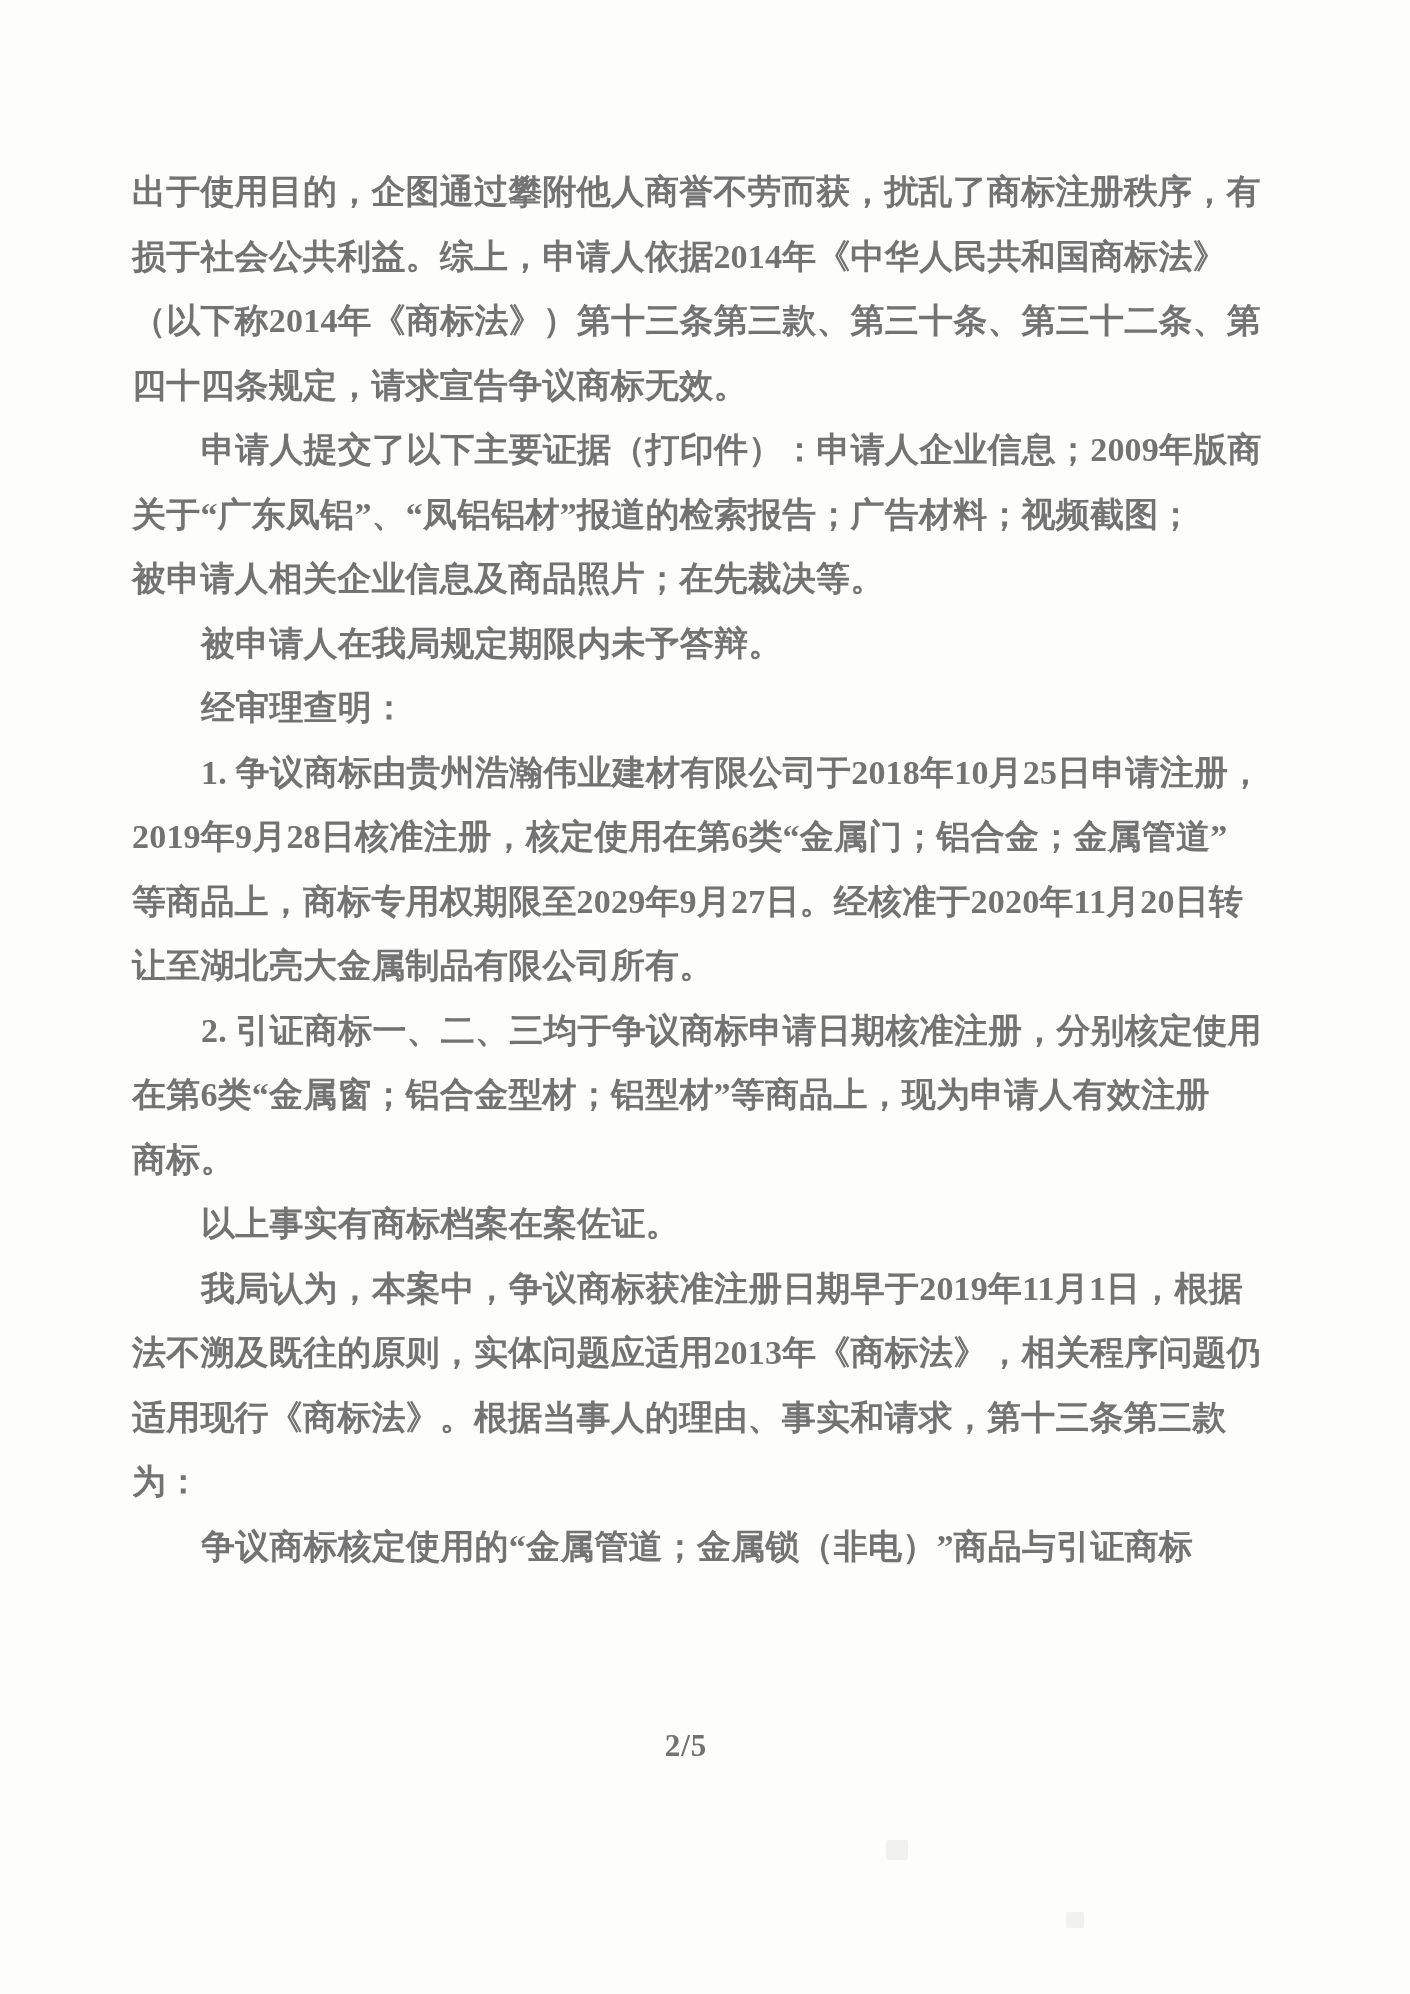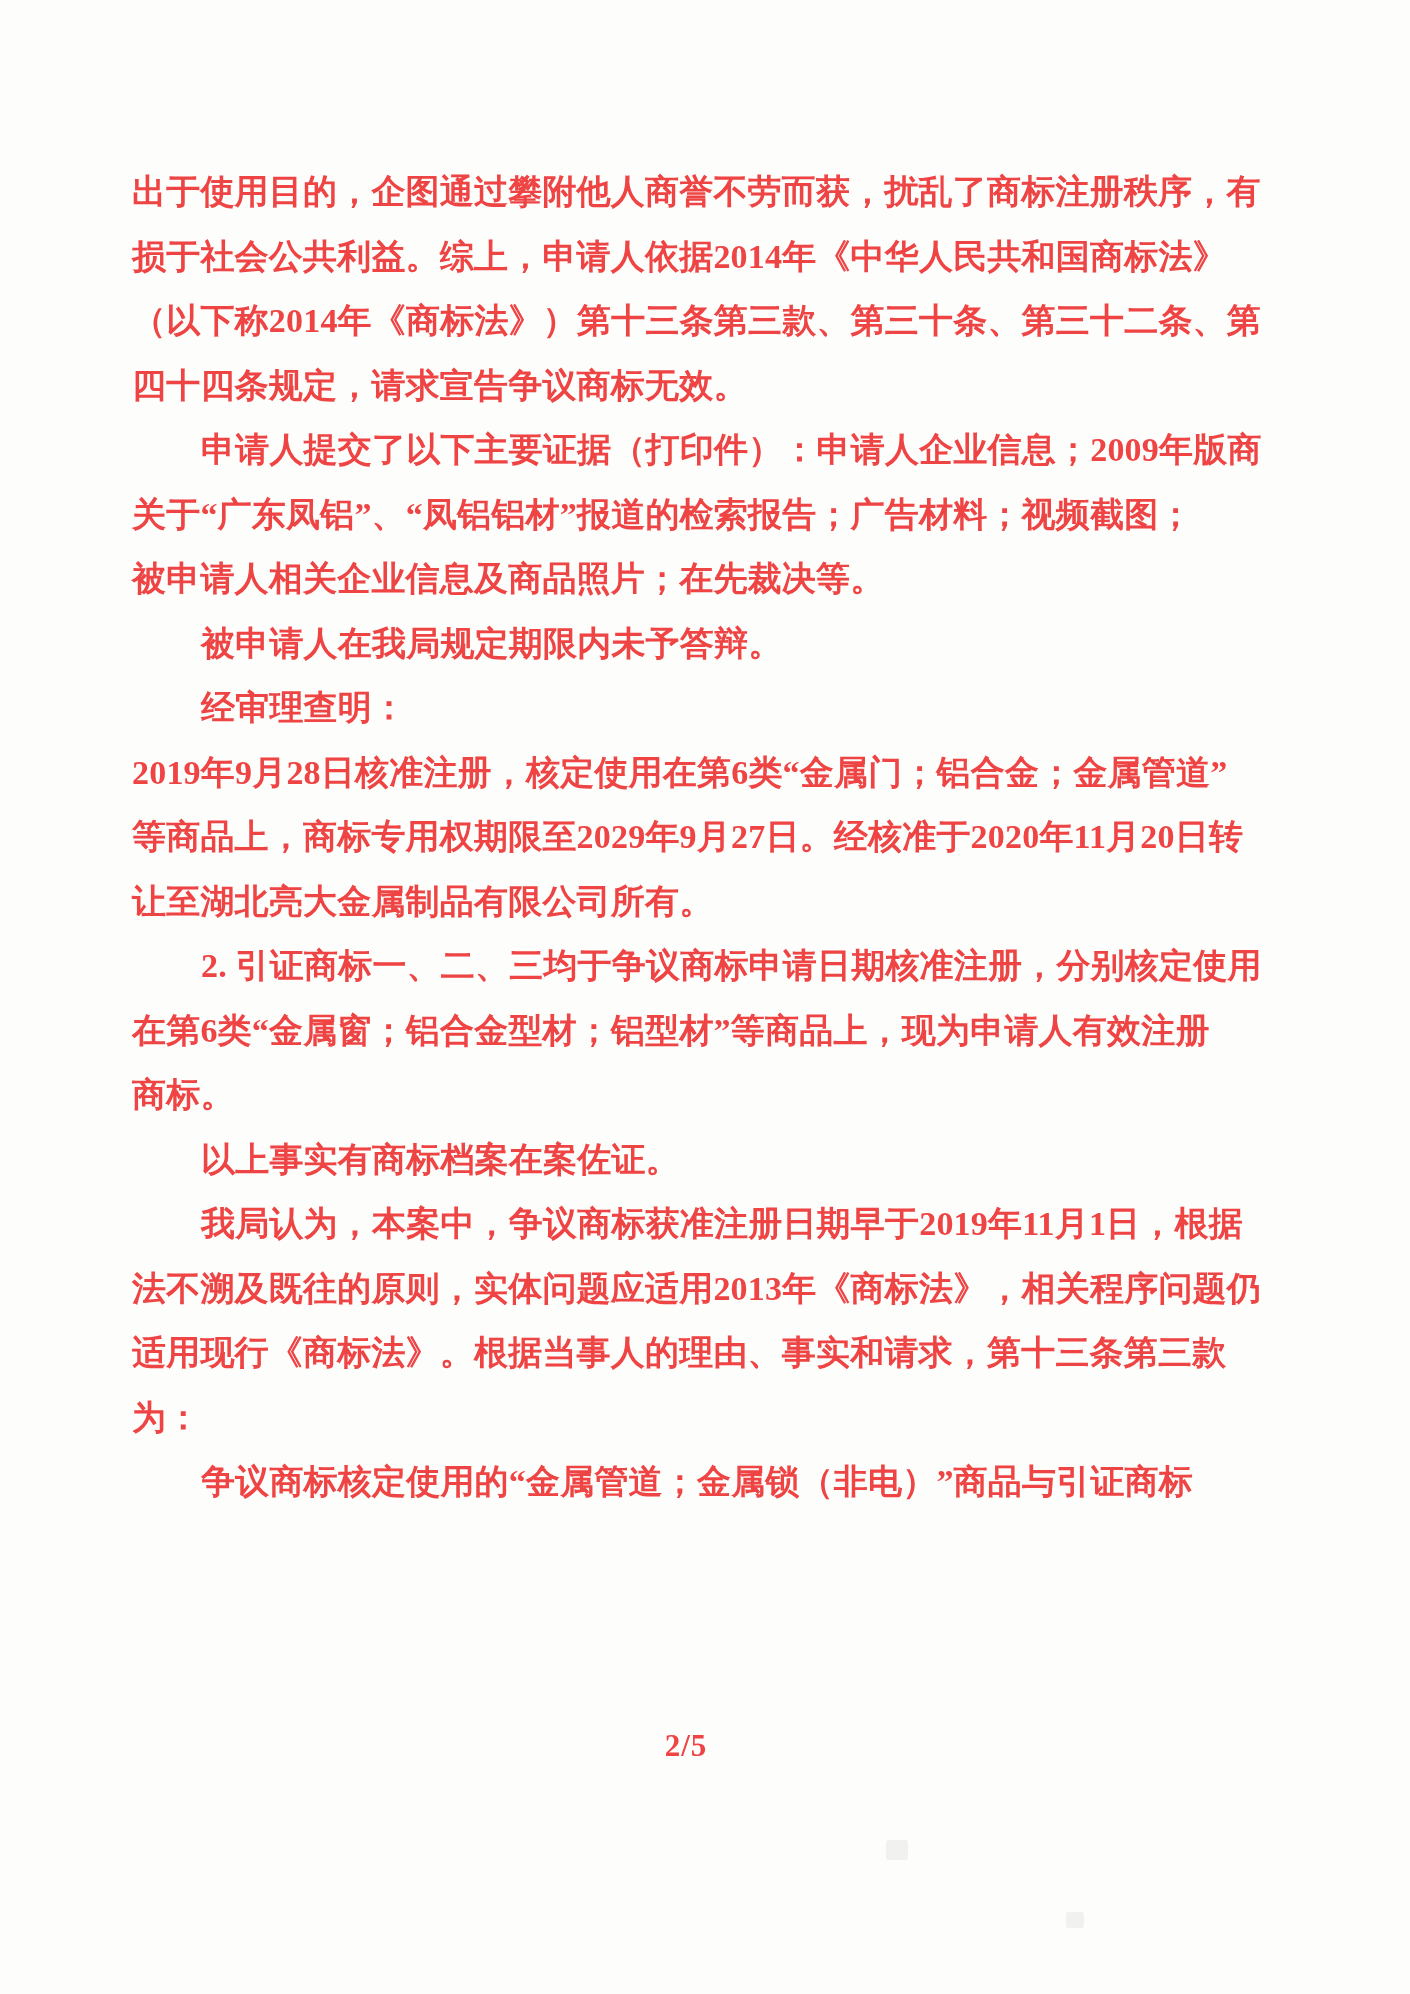--- a/index.html
+++ b/index.html
@@ -46,31 +46,32 @@
   }
   .smudge {
     position: absolute;
     background: #f1f1ef;
     border-radius: 3px;
   }
 </style>
 </head>
 <body>
 
-<div class="page" style="background: rgb(253, 253, 252); color: #ef4444;">
+<div class="page" style="background: rgb(253, 253, 252); color: #737373;">
   <div class="text-block" id="text-block">
       <div class="line">出于使用目的，企图通过攀附他人商誉不劳而获，扰乱了商标注册秩序，有</div>
       <div class="line">损于社会公共利益。综上，申请人依据2014年《中华人民共和国商标法》</div>
       <div class="line">（以下称2014年《商标法》）第十三条第三款、第三十条、第三十二条、第</div>
       <div class="line">四十四条规定，请求宣告争议商标无效。</div>
       <div class="line indent">申请人提交了以下主要证据（打印件）：申请人企业信息；2009年版商</div>
       <div class="line">关于“广东凤铝”、“凤铝铝材”报道的检索报告；广告材料；视频截图；</div>
       <div class="line">被申请人相关企业信息及商品照片；在先裁决等。</div>
       <div class="line indent">被申请人在我局规定期限内未予答辩。</div>
       <div class="line indent">经审理查明：</div>
+      <div class="line indent">1. 争议商标由贵州浩瀚伟业建材有限公司于2018年10月25日申请注册，</div>
       <div class="line">2019年9月28日核准注册，核定使用在第6类“金属门；铝合金；金属管道”</div>
       <div class="line">等商品上，商标专用权期限至2029年9月27日。经核准于2020年11月20日转</div>
       <div class="line">让至湖北亮大金属制品有限公司所有。</div>
       <div class="line indent">2. 引证商标一、二、三均于争议商标申请日期核准注册，分别核定使用</div>
       <div class="line">在第6类“金属窗；铝合金型材；铝型材”等商品上，现为申请人有效注册</div>
       <div class="line">商标。</div>
       <div class="line indent">以上事实有商标档案在案佐证。</div>
       <div class="line indent">我局认为，本案中，争议商标获准注册日期早于2019年11月1日，根据</div>
       <div class="line">法不溯及既往的原则，实体问题应适用2013年《商标法》，相关程序问题仍</div>
       <div class="line">适用现行《商标法》。根据当事人的理由、事实和请求，第十三条第三款</div>

